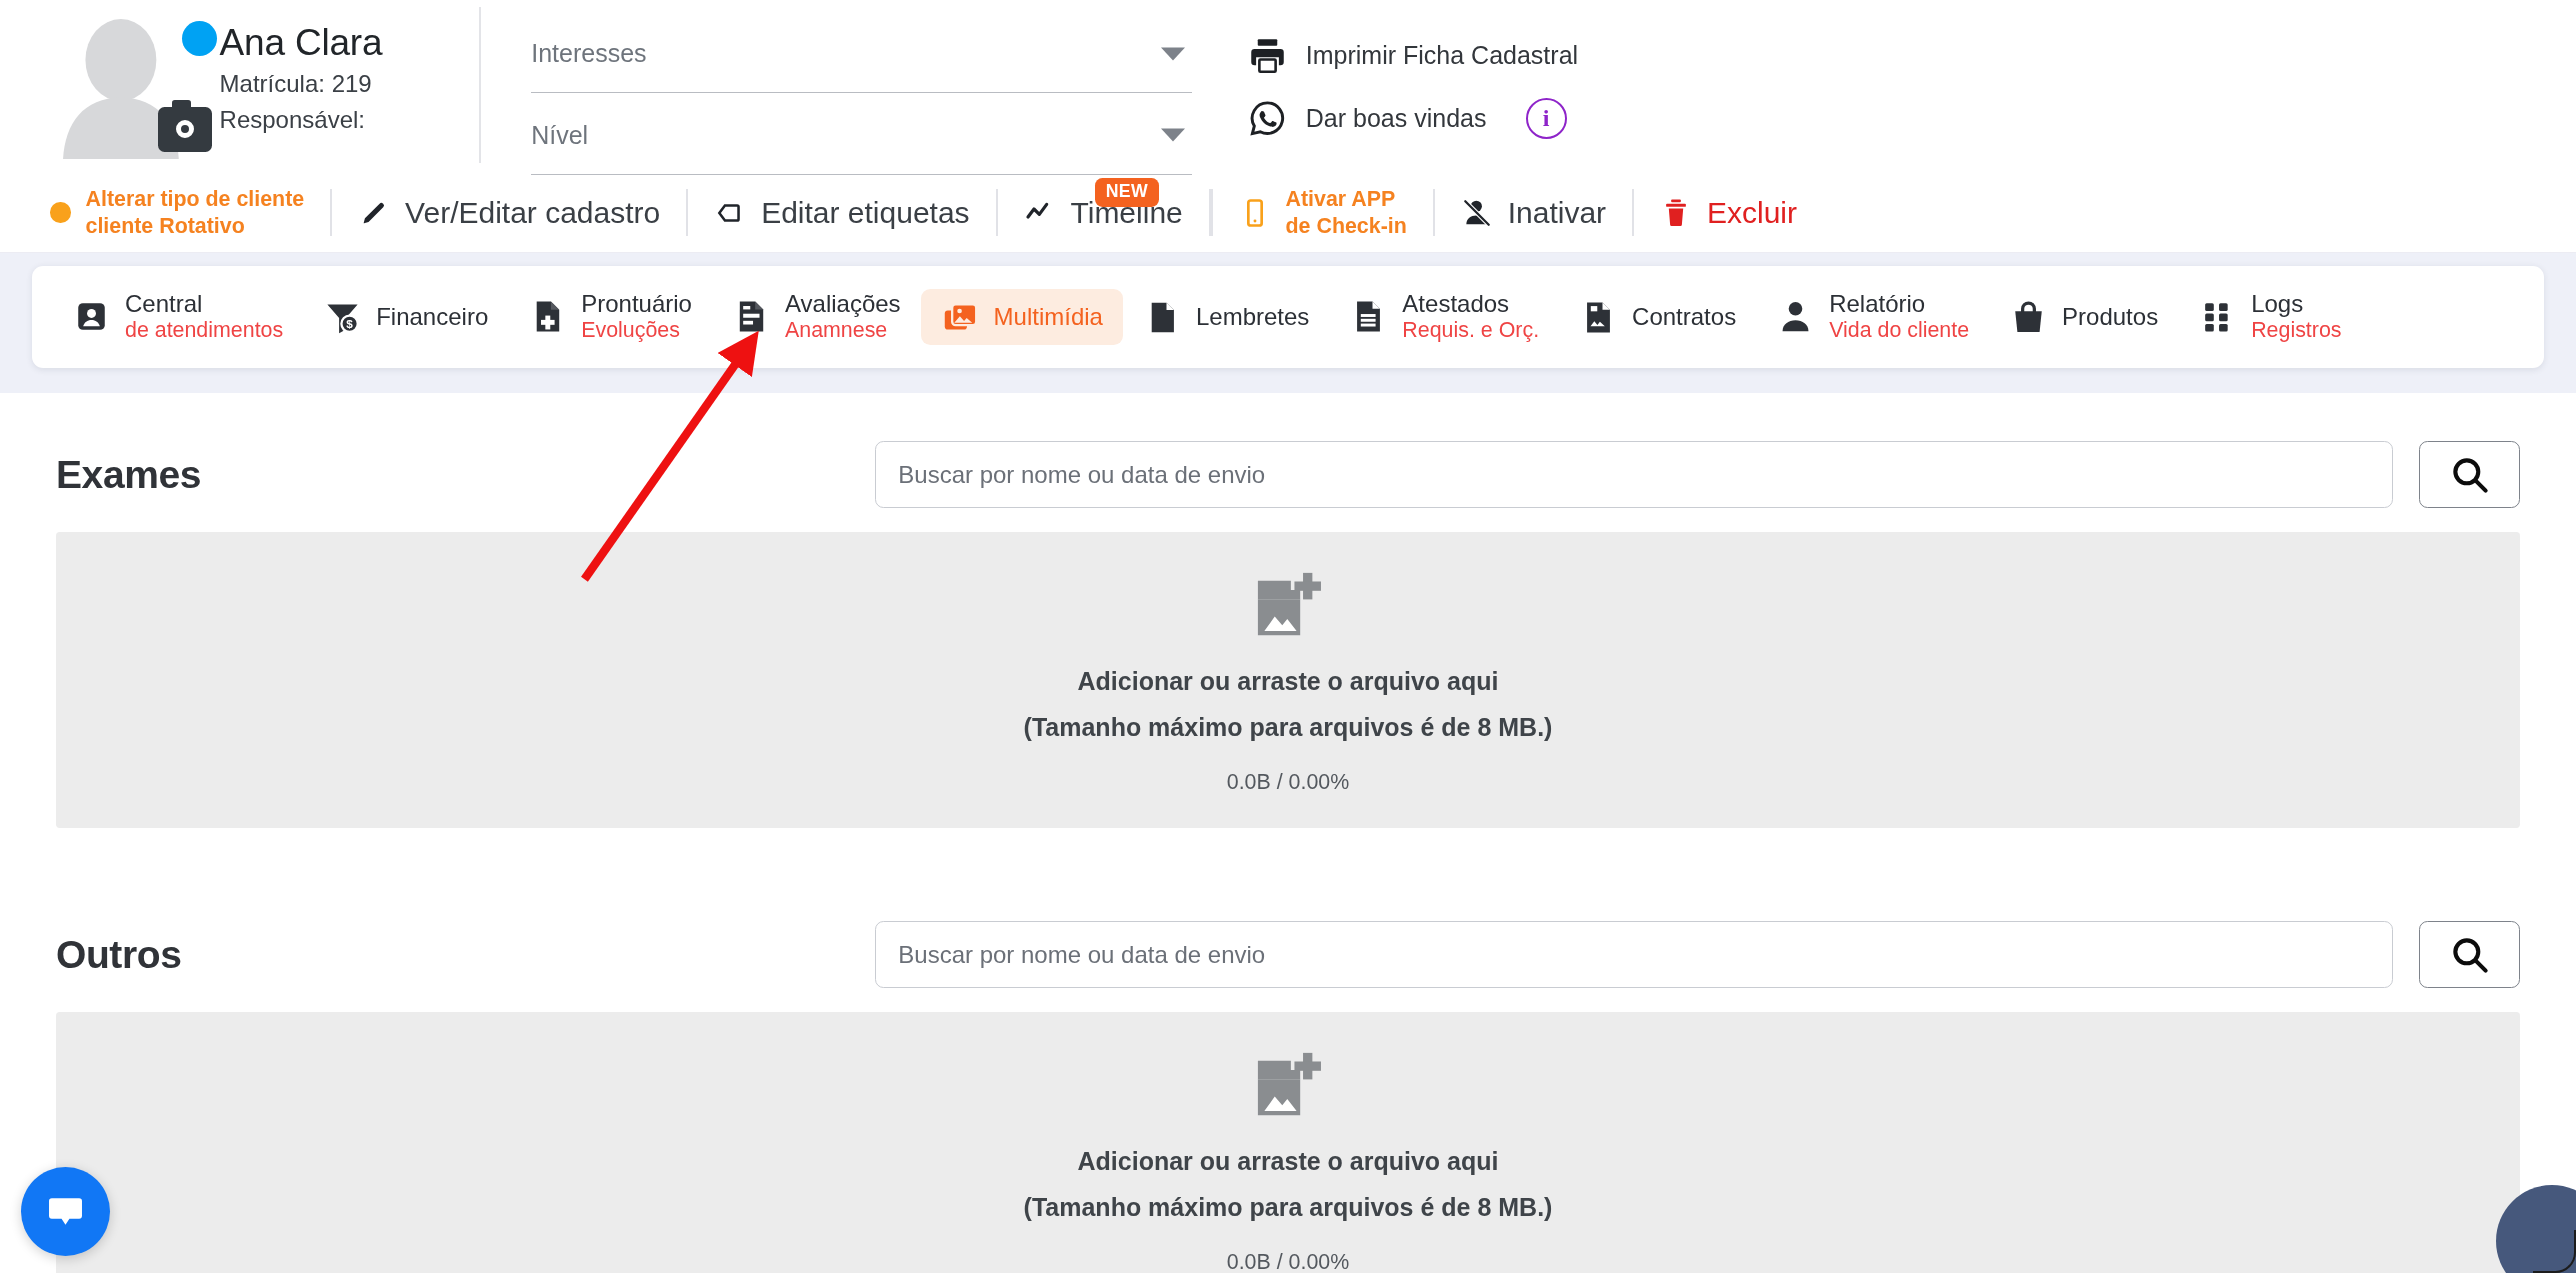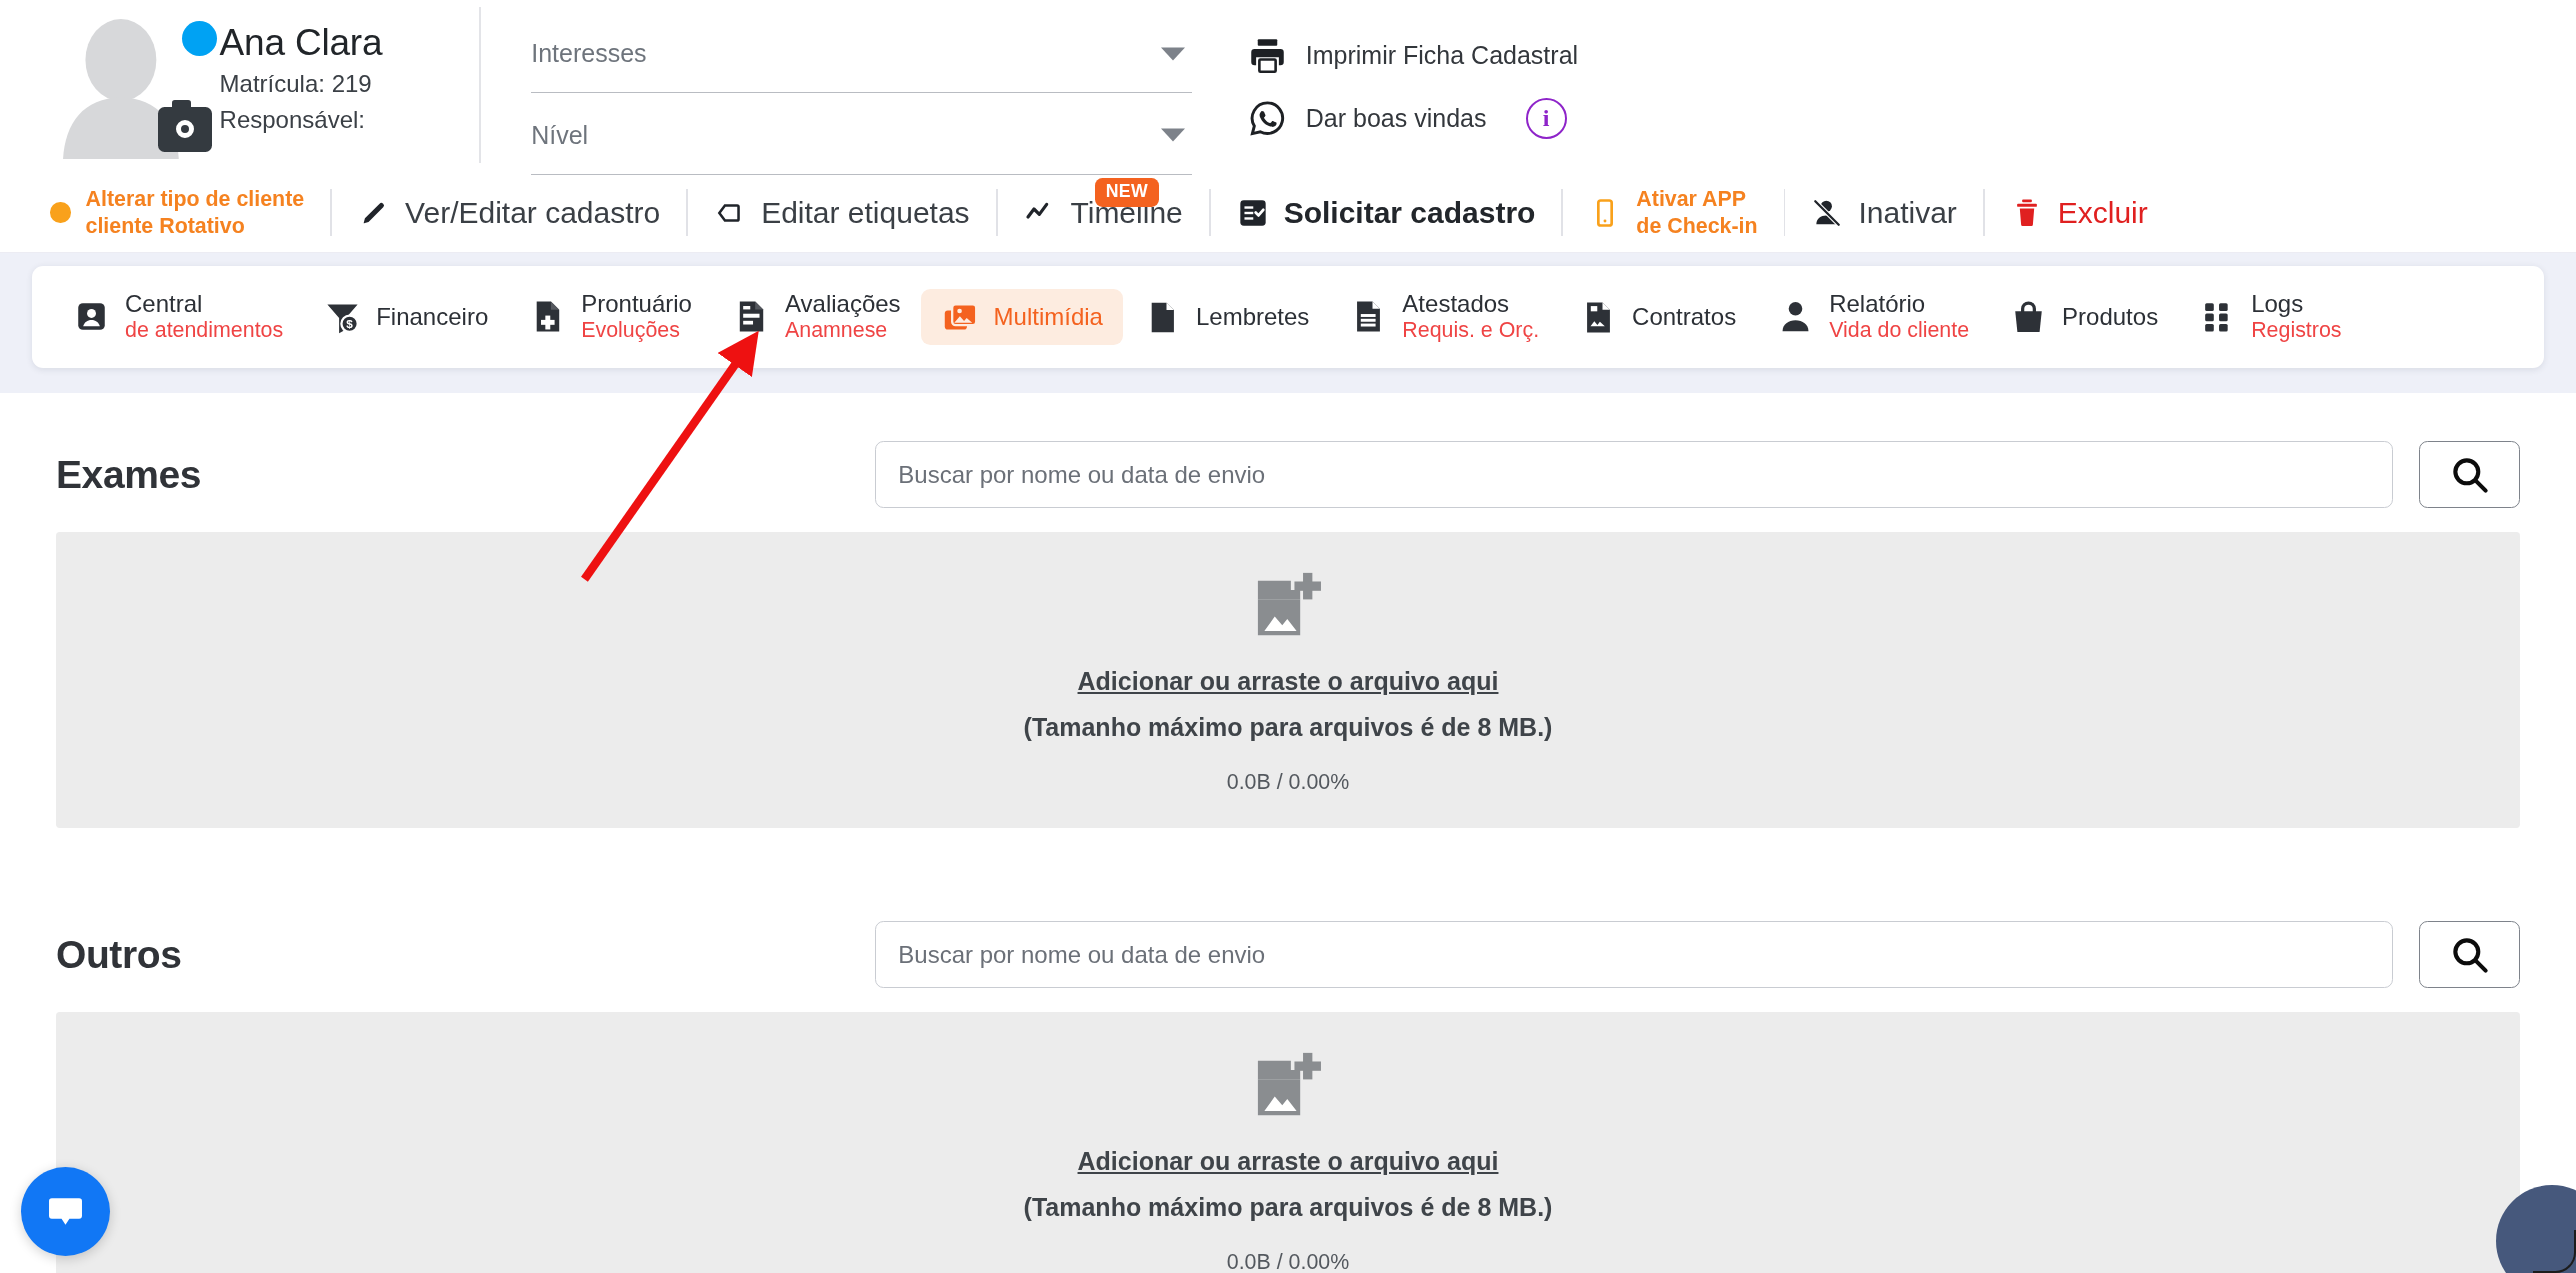--- a/index.html
+++ b/index.html
@@ -182,21 +182,21 @@
   }
 
   .dropzone {
     background: #ececec; border-radius: 3.7px;
     height: 296px;
     display: flex; flex-direction: column;
     align-items: center; justify-content: center;
     cursor: pointer;
   }
   .dz-icon { width: 86px; height: 86px; display: block; }
-  .dz-line1 { font-size: 25px; font-weight: bold; color: #3f4449; margin-top: 16px; text-decoration: underline; }
+  .dz-line1 { font-size: 25px; font-weight: bold; color: #3f4449; margin-top: 16px; }
   .dz-line2 { font-size: 25px; font-weight: bold; color: #3f4449; margin-top: 17px; }
   .dz-progress { font-size: 21.4px; color: #53585e; margin-top: 28px; }
 
   .section-gap { height: 45px; }
 
   
   .chat-fab {
     position: absolute; left: 20.5px; bottom: 17px;
     width: 89px; height: 89px; border-radius: 50%;
     background: #1177f5; cursor: pointer;
@@ -310,30 +310,20 @@
 
     <div class="tb-item">
       <svg class="tb-icon" viewBox="0 0 24 24" fill="none" stroke="#20242a" stroke-width="2.4" stroke-linecap="round" stroke-linejoin="round">
         <path d="M3 15l4.5-6 4 4 5.5-7.5"></path>
       </svg>
       <span class="tb-label">Timeline</span>
       <span class="new-badge">NEW</span>
     </div>
     <div class="tb-sep"></div>
 
-    <div class="tb-item">
-      <svg class="tb-icon" viewBox="0 0 24 24">
-        <rect x="2.5" y="2.5" width="19" height="19" rx="2.6" fill="#20242a"></rect>
-        <rect x="5.6" y="7" width="6.6" height="1.8" fill="#fff"></rect>
-        <rect x="5.6" y="11.1" width="6.6" height="1.8" fill="#fff"></rect>
-        <rect x="5.6" y="15.2" width="6.6" height="1.8" fill="#fff"></rect>
-        <path d="M14 11.6l2.1 2.2 3.6-4.2" fill="none" stroke="#fff" stroke-width="2.1" stroke-linecap="round" stroke-linejoin="round"></path>
-      </svg>
-      <span class="tb-label bold">Solicitar cadastro</span>
-    </div>
     <div class="tb-sep"></div>
 
     <div class="tb-item">
       <svg class="tb-icon" viewBox="0 0 24 24" fill="none" stroke="#f9a11b" stroke-width="2">
         <rect x="7" y="2.6" width="10" height="18.8" rx="1.8"></rect>
         <circle cx="12" cy="18" r="1.1" fill="#f9a11b" stroke="none"></circle>
       </svg>
       <span class="tb-label orange">
         <span>Ativar APP</span><br>
         <span>de Check-in</span>

